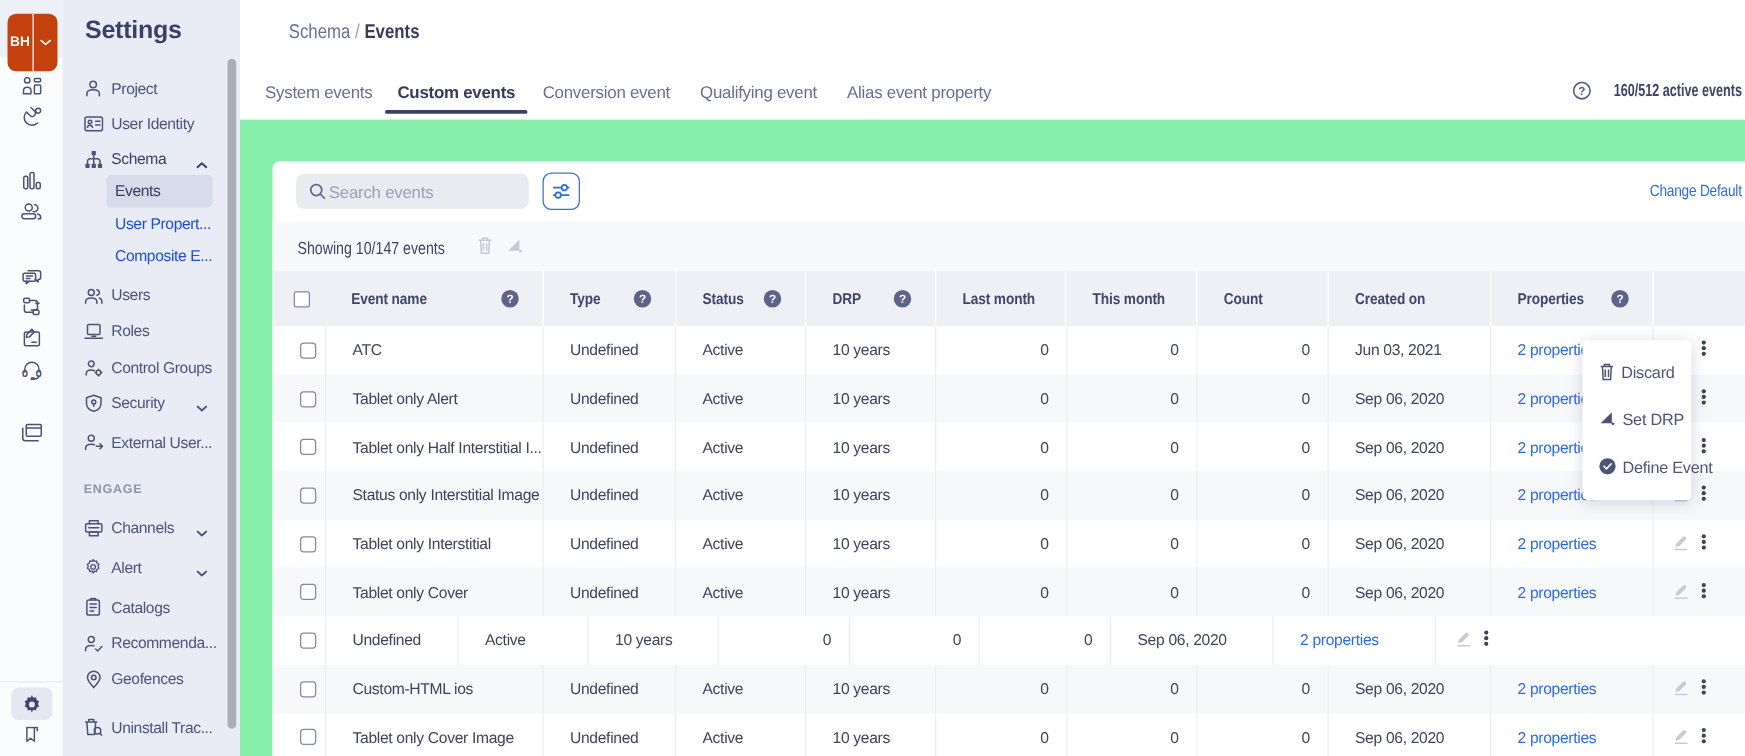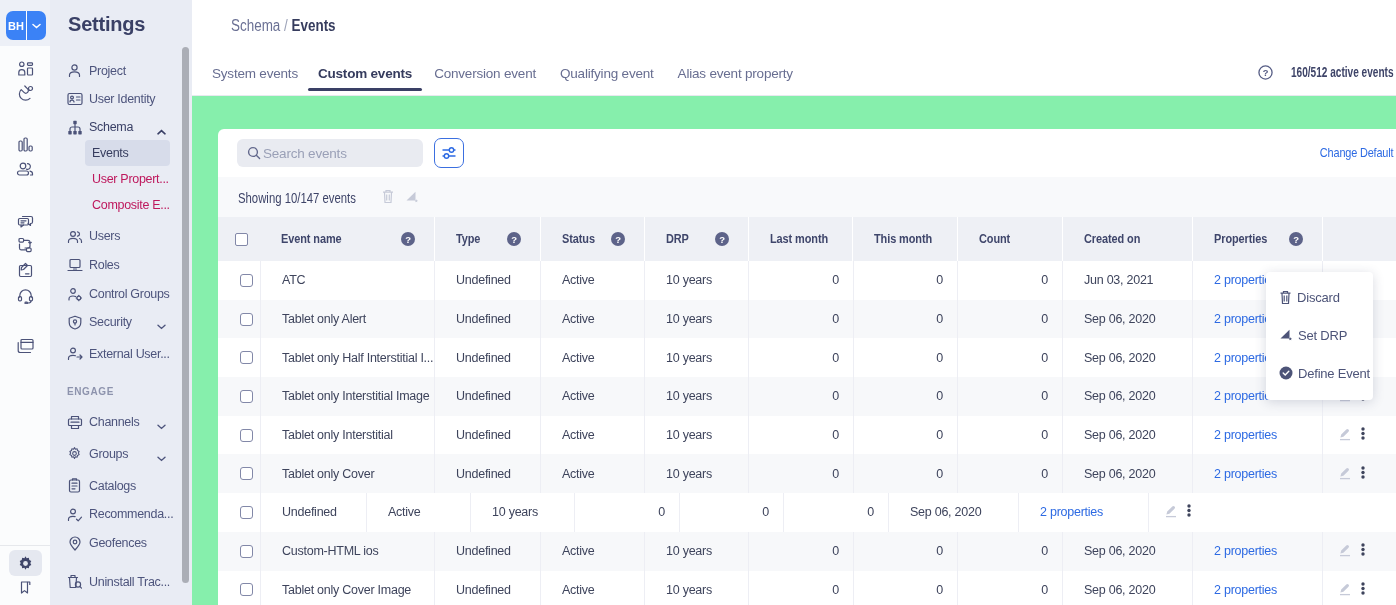--- a/index.html
+++ b/index.html
@@ -2,35 +2,35 @@
 <html><head>
 <meta charset="utf-8">
 <style>
   * { margin:0; padding:0; box-sizing:border-box; }
   html,body { width:1396px; height:605px; overflow:hidden; }
   body { font-family:"Liberation Sans", sans-serif; position:relative; background:#fff; color:#3e4468; }
 
   
   #iconbar { position:absolute; left:0; top:0; width:50px; height:605px; background:#fbfcfd; }
   #iconbar .topband { position:absolute; left:0; top:0; width:50px; height:46px; background:#edf0f7; }
-  #bh { position:absolute; left:6px; top:11px; width:40px; height:29px; background:#3b82f6; border-radius:7px; display:flex; }
+  #bh { position:absolute; left:6px; top:11px; width:40px; height:46px; background:#c2410c; border-radius:7px; display:flex; }
   #bh .bhtxt { width:21px; color:#fff; font-size:11px; font-weight:bold; display:flex; align-items:center; justify-content:center; border-right:1px solid #fff; }
   #bh .bhchev { flex:1; display:flex; align-items:center; justify-content:center; }
   .ibicon { position:absolute; left:0; width:50px; display:flex; justify-content:center; }
   #gearbox { position:absolute; left:9px; top:550px; width:33px; height:26px; background:#e5e8f0; border-radius:6px; display:flex; align-items:center; justify-content:center; }
   #ibdivider { position:absolute; left:0; top:545px; width:50px; height:1px; background:#e6e8ec; }
   #bkmark { position:absolute; left:0; top:581px; width:50px; display:flex; justify-content:center; }
 
   
   #sidebar { position:absolute; left:50px; top:0; width:142px; height:605px; background:#e9ecf4; }
   #sidebar .title { position:absolute; left:18px; top:13px; font-size:20px; font-weight:bold; color:#3a4066; letter-spacing:-0.2px; }
   .mi { position:absolute; left:0; width:142px; height:28px; display:flex; align-items:center; font-size:12.5px; letter-spacing:-0.3px; color:#4d547c; white-space:nowrap; }
   .mi .ic { width:17px; height:17px; margin-left:16px; margin-right:6px; flex:none; display:flex; align-items:center; justify-content:center; }
   .mi .chev { position:absolute; right:26px; top:50%; margin-top:-3px; }
-  .sub { position:absolute; left:35px; width:85px; height:26px; display:flex; align-items:center; font-size:12.5px; letter-spacing:-0.3px; color:#be185d; padding-left:7px; white-space:nowrap; }
+  .sub { position:absolute; left:35px; width:85px; height:26px; display:flex; align-items:center; font-size:12.5px; letter-spacing:-0.3px; color:#1d4ed8; padding-left:7px; white-space:nowrap; }
   .sub.sel { background:#d7dcea; border-radius:4px; color:#363c5e; }
   .engage { position:absolute; left:17px; font-size:10px; font-weight:bold; letter-spacing:0.6px; color:#8d93ad; }
   #sbscroll { position:absolute; left:132px; top:47px; width:7px; height:536px; background:#abaeb6; border-radius:4px; }
 
   
   #main { position:absolute; left:192px; top:0; width:1344px; height:605px; background:#86efac; }
   #topbar { position:absolute; left:0; top:0; width:1204px; height:96px; background:#fff; border-bottom:1px solid #e7e9ef; }
   #crumb { position:absolute; left:39px; top:17px; font-size:16px; color:#6a7094; transform:scaleX(0.84); transform-origin:0 50%; white-space:nowrap; }
   #crumb b { color:#363c5e; }
   #tabs { position:absolute; left:10px; top:55px; display:flex; height:36px; }
@@ -68,21 +68,21 @@
   .row .c { display:flex; align-items:center; padding-left:21px; border-left:1px solid #edeef4; overflow:hidden; white-space:nowrap; }
   .row .c:first-child { border-left:none; padding-left:22px; }
   .num { justify-content:flex-end; padding-right:14px; padding-left:0 !important; }
   .cb { width:13px; height:13px; border:1.5px solid #8288a8; border-radius:3px; background:#fff; flex:none; }
   .props { color:#2d6ae3; }
   .c0{width:42px;} .c1{width:174px;} .c2{width:106px;} .c3{width:104px;} .c4{width:104px;}
   .c5{width:105px;} .c6{width:104px;} .c7{width:105px;} .c8{width:130px;} .c9{width:130px;}
   .c10{flex:1; padding-left:0 !important;}
 
   
-  #popup { position:absolute; left:1266px; top:272px; width:107px; height:128px; background:#fff; border-radius:4px; box-shadow:0 2px 12px rgba(40,50,90,.18); z-index:5; }
+  #popup { position:absolute; left:1266px; top:272px; width:87px; height:128px; background:#fff; border-radius:4px; box-shadow:0 2px 12px rgba(40,50,90,.18); z-index:5; }
   #popup .pi { position:absolute; left:13px; height:20px; display:flex; align-items:center; font-size:13px; letter-spacing:-0.2px; color:#4d5478; white-space:nowrap; }
   #popup .pi svg { margin-right:5px; flex:none; }
 </style>
 </head>
 <body>
 
 <div id="iconbar">
   <div class="topband"></div>
   <div id="bh">
     <div class="bhtxt">BH</div>
@@ -282,21 +282,21 @@
             <path d="M1 1.2 L4.5 4.4 L8 1.2" stroke="#4d547c" stroke-width="1.4" fill="none" stroke-linecap="round"></path>
           </svg></span>
       </div>
       <div class="mi" style="top:439.5px">
         <span class="ic">
           <svg width="15" height="15" viewBox="0 0 17 17">
             <path d="M8.5 1.8 l1 1.8 2-.45 .45 2 1.8 1 -.9 1.8 .9 1.8 -1.8 1 -.45 2 -2-.45 -1 1.8 -1-1.8 -2 .45 -.45-2 -1.8-1 .9-1.8 -.9-1.8 1.8-1 .45-2 2 .45z" stroke="#4b5278" stroke-width="1.2" fill="none" stroke-linecap="round" stroke-linejoin="round"></path>
             <circle cx="8.5" cy="8.5" r="2.1" stroke="#4b5278" stroke-width="1.2" fill="none" stroke-linecap="round" stroke-linejoin="round"></circle>
           </svg>
         </span>
-        <span>Groups</span>
+        <span>Alert</span>
         <span class="chev"><svg width="9" height="6" viewBox="0 0 9 6">
             <path d="M1 1.2 L4.5 4.4 L8 1.2" stroke="#4d547c" stroke-width="1.4" fill="none" stroke-linecap="round"></path>
           </svg></span>
       </div>
       <div class="mi" style="top:471.5px">
         <span class="ic">
           <svg width="15" height="15" viewBox="0 0 15 15">
             <rect x="2.5" y="2" width="10" height="12" rx="1.5" stroke="#4b5278" stroke-width="1.2" fill="none" stroke-linecap="round" stroke-linejoin="round"></rect>
             <path d="M5.5 2 V0.8 H9.5 V2" stroke="#4b5278" stroke-width="1.2" fill="none" stroke-linecap="round" stroke-linejoin="round"></path>
             <path d="M5 5.2 H10 M5 8 H10 M5 10.8 H8" stroke="#4b5278" stroke-width="1.2" fill="none" stroke-linecap="round" stroke-linejoin="round"></path>
@@ -507,21 +507,21 @@
                 <circle cx="2" cy="2" r="1.7" fill="#3e445c"></circle>
                 <circle cx="2" cy="6.5" r="1.7" fill="#3e445c"></circle>
                 <circle cx="2" cy="11" r="1.7" fill="#3e445c"></circle>
               </svg></span>
           </div>
 </div>
         <div class="row">
   <div class="c c0">
             <span class="cb"></span>
           </div>
-  <div class="c c1">Tablet only Interstitial Image</div>
+  <div class="c c1">Status only Interstitial Image</div>
   <div class="c c2">Undefined</div>
   <div class="c c3">Active</div>
   <div class="c c4">10 years</div>
   <div class="c c5 num">0</div>
   <div class="c c6 num">0</div>
   <div class="c c7 num">0</div>
   <div class="c c8">Sep 06, 2020</div>
   <div class="c c9 props">2 properties</div>
   <div class="c c10">
             <span style="margin-left:15px"><svg width="14" height="15" viewBox="0 0 14 15">

